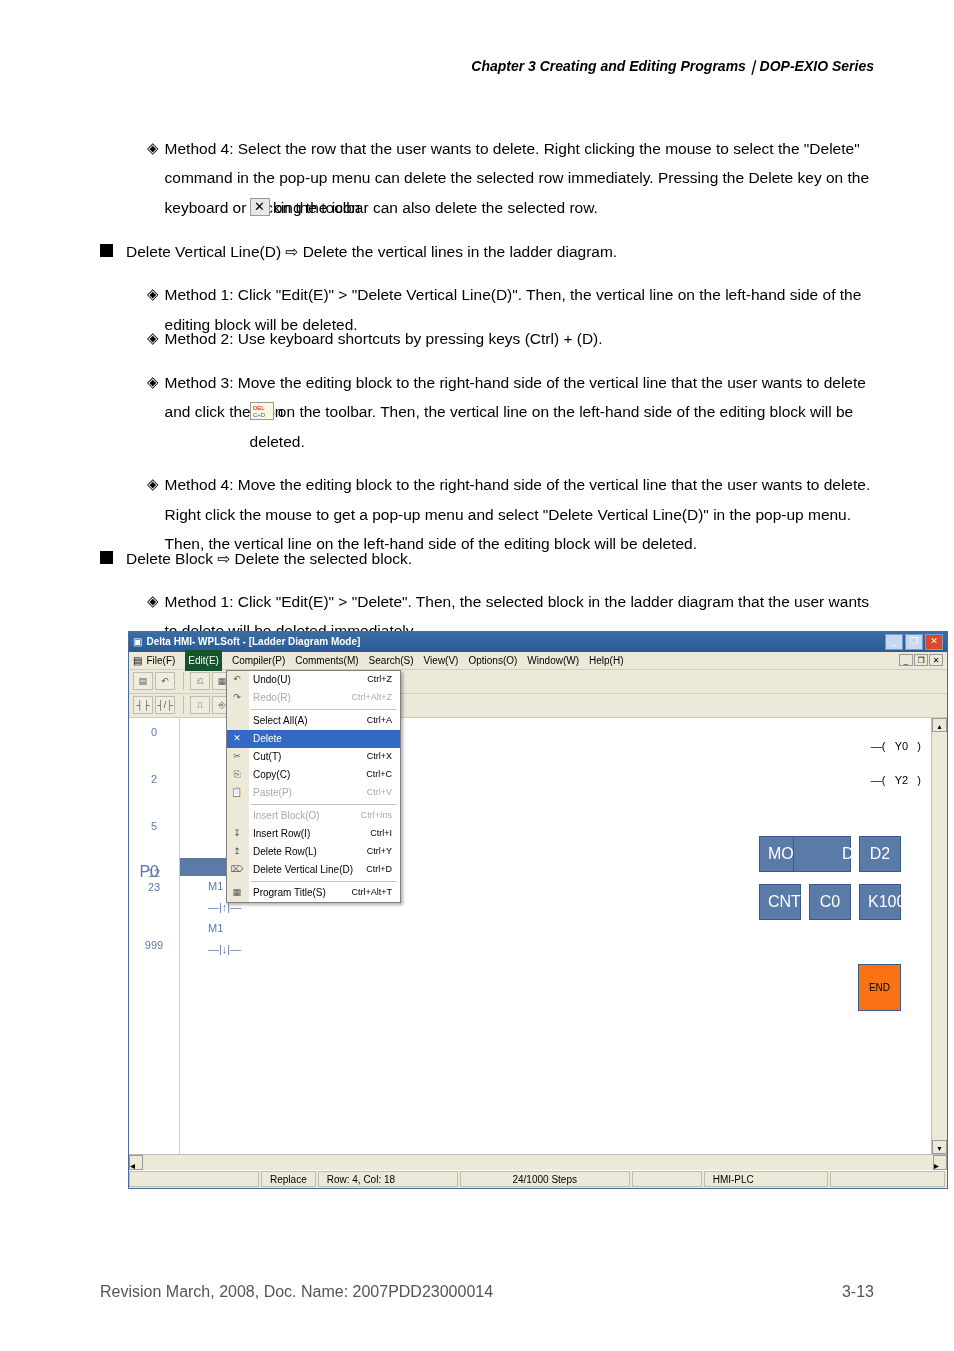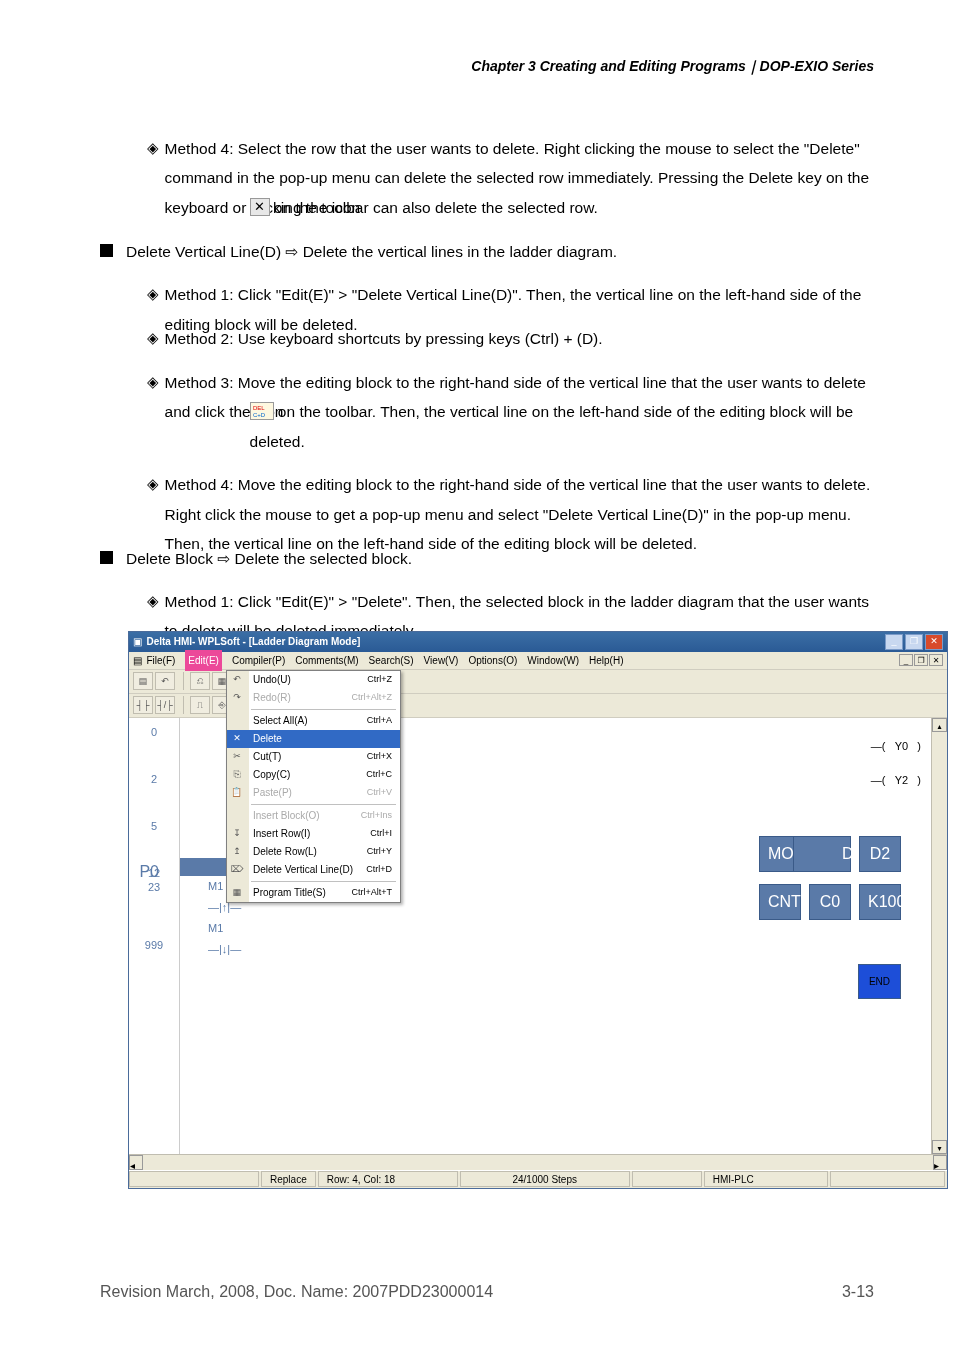--- a/index.html
+++ b/index.html
@@ -36,21 +36,21 @@
   .menu-item.disabled { color: #aaa; }
   .menu-sep { height: 1px; background: #c0c0c0; margin: 2px 4px 2px 24px; position:relative; }
   .menu-icon { position:absolute; left:3px; width:14px; height:14px; display:flex; align-items:center; justify-content:center; font-size:9px; color:#555;}
   .ladder-area { position: relative; height: 436px; background: #fff; display: flex; }
   .rownums { width: 50px; background: #fff; color: #5a7aa8; font-size: 11px; padding-top: 4px; }
   .rownums div { height: 47px; text-align: center; }
   .rownums .p0 { font-size: 16px; text-align: right; padding-right: 20px; margin-top: -30px; height: 20px; }
   .ladder-body { flex: 1; position: relative; border-left: 1px solid #ccc; }
   .coil { position: absolute; right: 26px; font-size: 11px; color:#000; }
   .instr-box { position: absolute; background: #5a7aa8; color: #fff; font-size: 16px; padding: 2px 8px; border:1px solid #3a5a88; text-align:center; }
-  .end-box { position: absolute; background: #1d4ed8; border: 1px solid #3a5a88; color:#000; font-size:10px; padding:7px 10px;}
+  .end-box { position: absolute; background: #f97316; border: 1px solid #3a5a88; color:#000; font-size:10px; padding:13px 10px;}
   .contact { position: absolute; font-size: 11px; color:#5a7aa8; }
   .hscroll { height: 16px; background: #ece9d8; border-top: 1px solid #c0bdb0; display:flex; }
   .hscroll-thumb { width: 14px; background:#ece9d8; border:1px solid #999;}
   .vscroll { position:absolute; right:0; top:0; bottom:0; width:16px; background:#ece9d8; border-left:1px solid #c0bdb0;}
   .vscroll-btn { height:14px; background:#ece9d8; border:1px solid #999; font-size:8px; text-align:center;}
   .statusbar { height: 18px; background: #ece9d8; border-top: 1px solid #fff; display: flex; align-items: center; font-size: 10px; }
   .status-cell { border: 1px solid #c0bdb0; padding: 1px 8px; height: 16px; display:flex; align-items:center; margin-right: 2px; background:#ece9d8;}
   .footer { position: absolute; bottom: 50px; left: 100px; right: 80px; display: flex; justify-content: space-between; font-size: 16px; color: #555; }
   .toolbar-group2 { border-left: 1px solid #c0bdb0; padding-left:6px; margin-left:6px; display:flex;}
 </style>
@@ -127,21 +127,21 @@
       <div class="titlebar">
         <span style="margin-right:4px;">▣</span>
         <span class="titlebar-text">Delta HMI- WPLSoft - [Ladder Diagram Mode]</span>
         <div class="wbtn">_</div>
         <div class="wbtn">❐</div>
         <div class="wbtn close">✕</div>
       </div>
       <div class="menubar">
         <span style="margin-right:4px;">▤</span>
         <span>File(F)</span>
-        <span style="background:#ec4899;color:#fff;padding:1px 3px;">Edit(E)</span>
+        <span style="background:#14532d;color:#fff;padding:1px 3px;">Edit(E)</span>
         <span>Compiler(P)</span>
         <span>Comments(M)</span>
         <span>Search(S)</span>
         <span>View(V)</span>
         <span>Options(O)</span>
         <span>Window(W)</span>
         <span>Help(H)</span>
         <div class="mdi-btns">
           <div class="mdi-btn">_</div>
           <div class="mdi-btn">❐</div>

